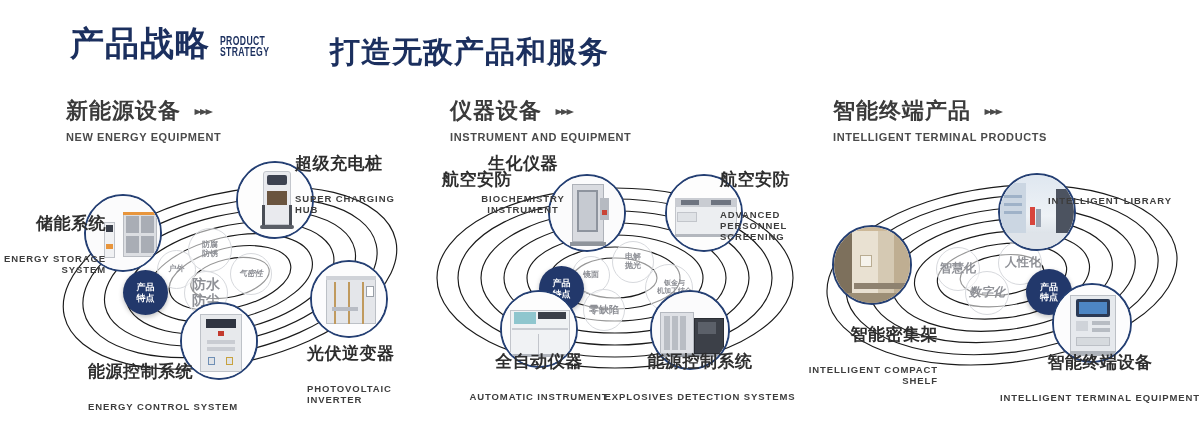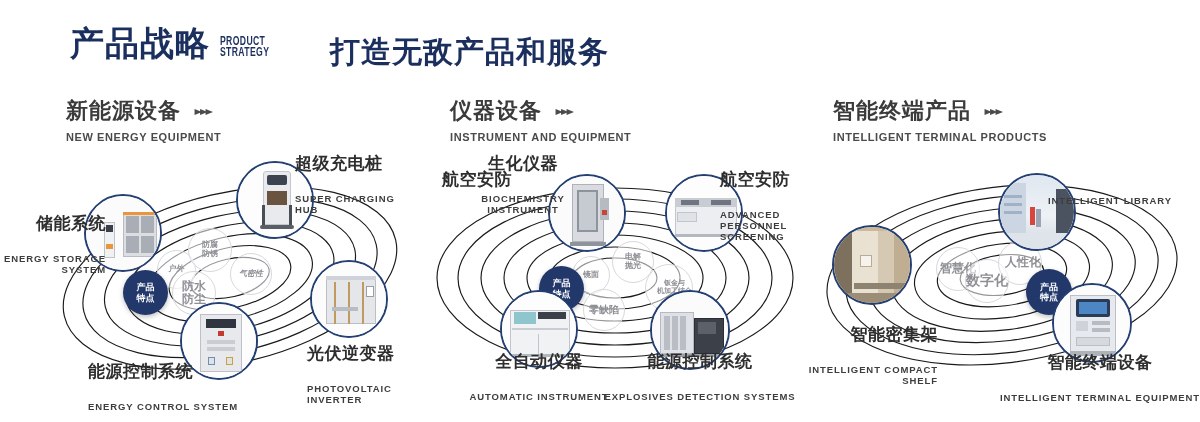--- a/index.html
+++ b/index.html
@@ -140,21 +140,21 @@
       </g>
     </svg>
 
     <div class="feat" style="left:117px;top:100px;width:39px;height:39px;font-size:8px;">
       <span>户外</span>
     </div>
     <div class="feat" style="left:148px;top:78px;width:44px;height:44px;font-size:8px;white-space:pre-line;">
       <span>防腐
 防锈</span>
     </div>
-    <div class="feat" style="left:132px;top:121px;width:44px;height:44px;font-size:12px;white-space:pre-line;font-family:Liberation Serif, serif;">
+    <div class="feat" style="left:144px;top:121px;width:44px;height:44px;font-size:14px;white-space:pre-line;font-family:Liberation Serif, serif;">
       <span>防水
 防尘</span>
     </div>
     <div class="feat" style="left:190px;top:103px;width:42px;height:42px;font-size:8px;font-style:italic;">
       <span>气密性</span>
     </div>
     <div class="feat core" style="left:83px;top:120px;width:45px;height:45px;font-size:9px;white-space:pre-line;">
       <span>产品
 特点</span>
     </div>
@@ -345,21 +345,21 @@
         <ellipse cx="192" cy="120" rx="111" ry="55" transform="rotate(-7 192 120)"></ellipse>
         <ellipse cx="192" cy="120" rx="134" ry="66" transform="rotate(-7 192 120)"></ellipse>
         <ellipse cx="192" cy="120" rx="157" ry="78" transform="rotate(-7 192 120)"></ellipse>
         <ellipse cx="192" cy="120" rx="176" ry="88" transform="rotate(-7 192 120)"></ellipse>
       </g>
     </svg>
 
     <div class="feat" style="left:126px;top:92px;width:44px;height:44px;font-size:12px;">
       <span>智慧化</span>
     </div>
-    <div class="feat" style="left:155px;top:104px;width:44px;height:44px;font-size:14px;">
+    <div class="feat" style="left:155px;top:116px;width:44px;height:44px;font-size:12px;font-style:italic;">
       <span>数字化</span>
     </div>
     <div class="feat" style="left:188px;top:86px;width:44px;height:44px;font-size:12px;justify-content:flex-end;">
       <span>人性化</span>
     </div>
     <div class="feat core" style="left:216px;top:114px;width:46px;height:46px;font-size:9px;white-space:pre-line;">
       <span>产品
 特点</span>
     </div>
 

